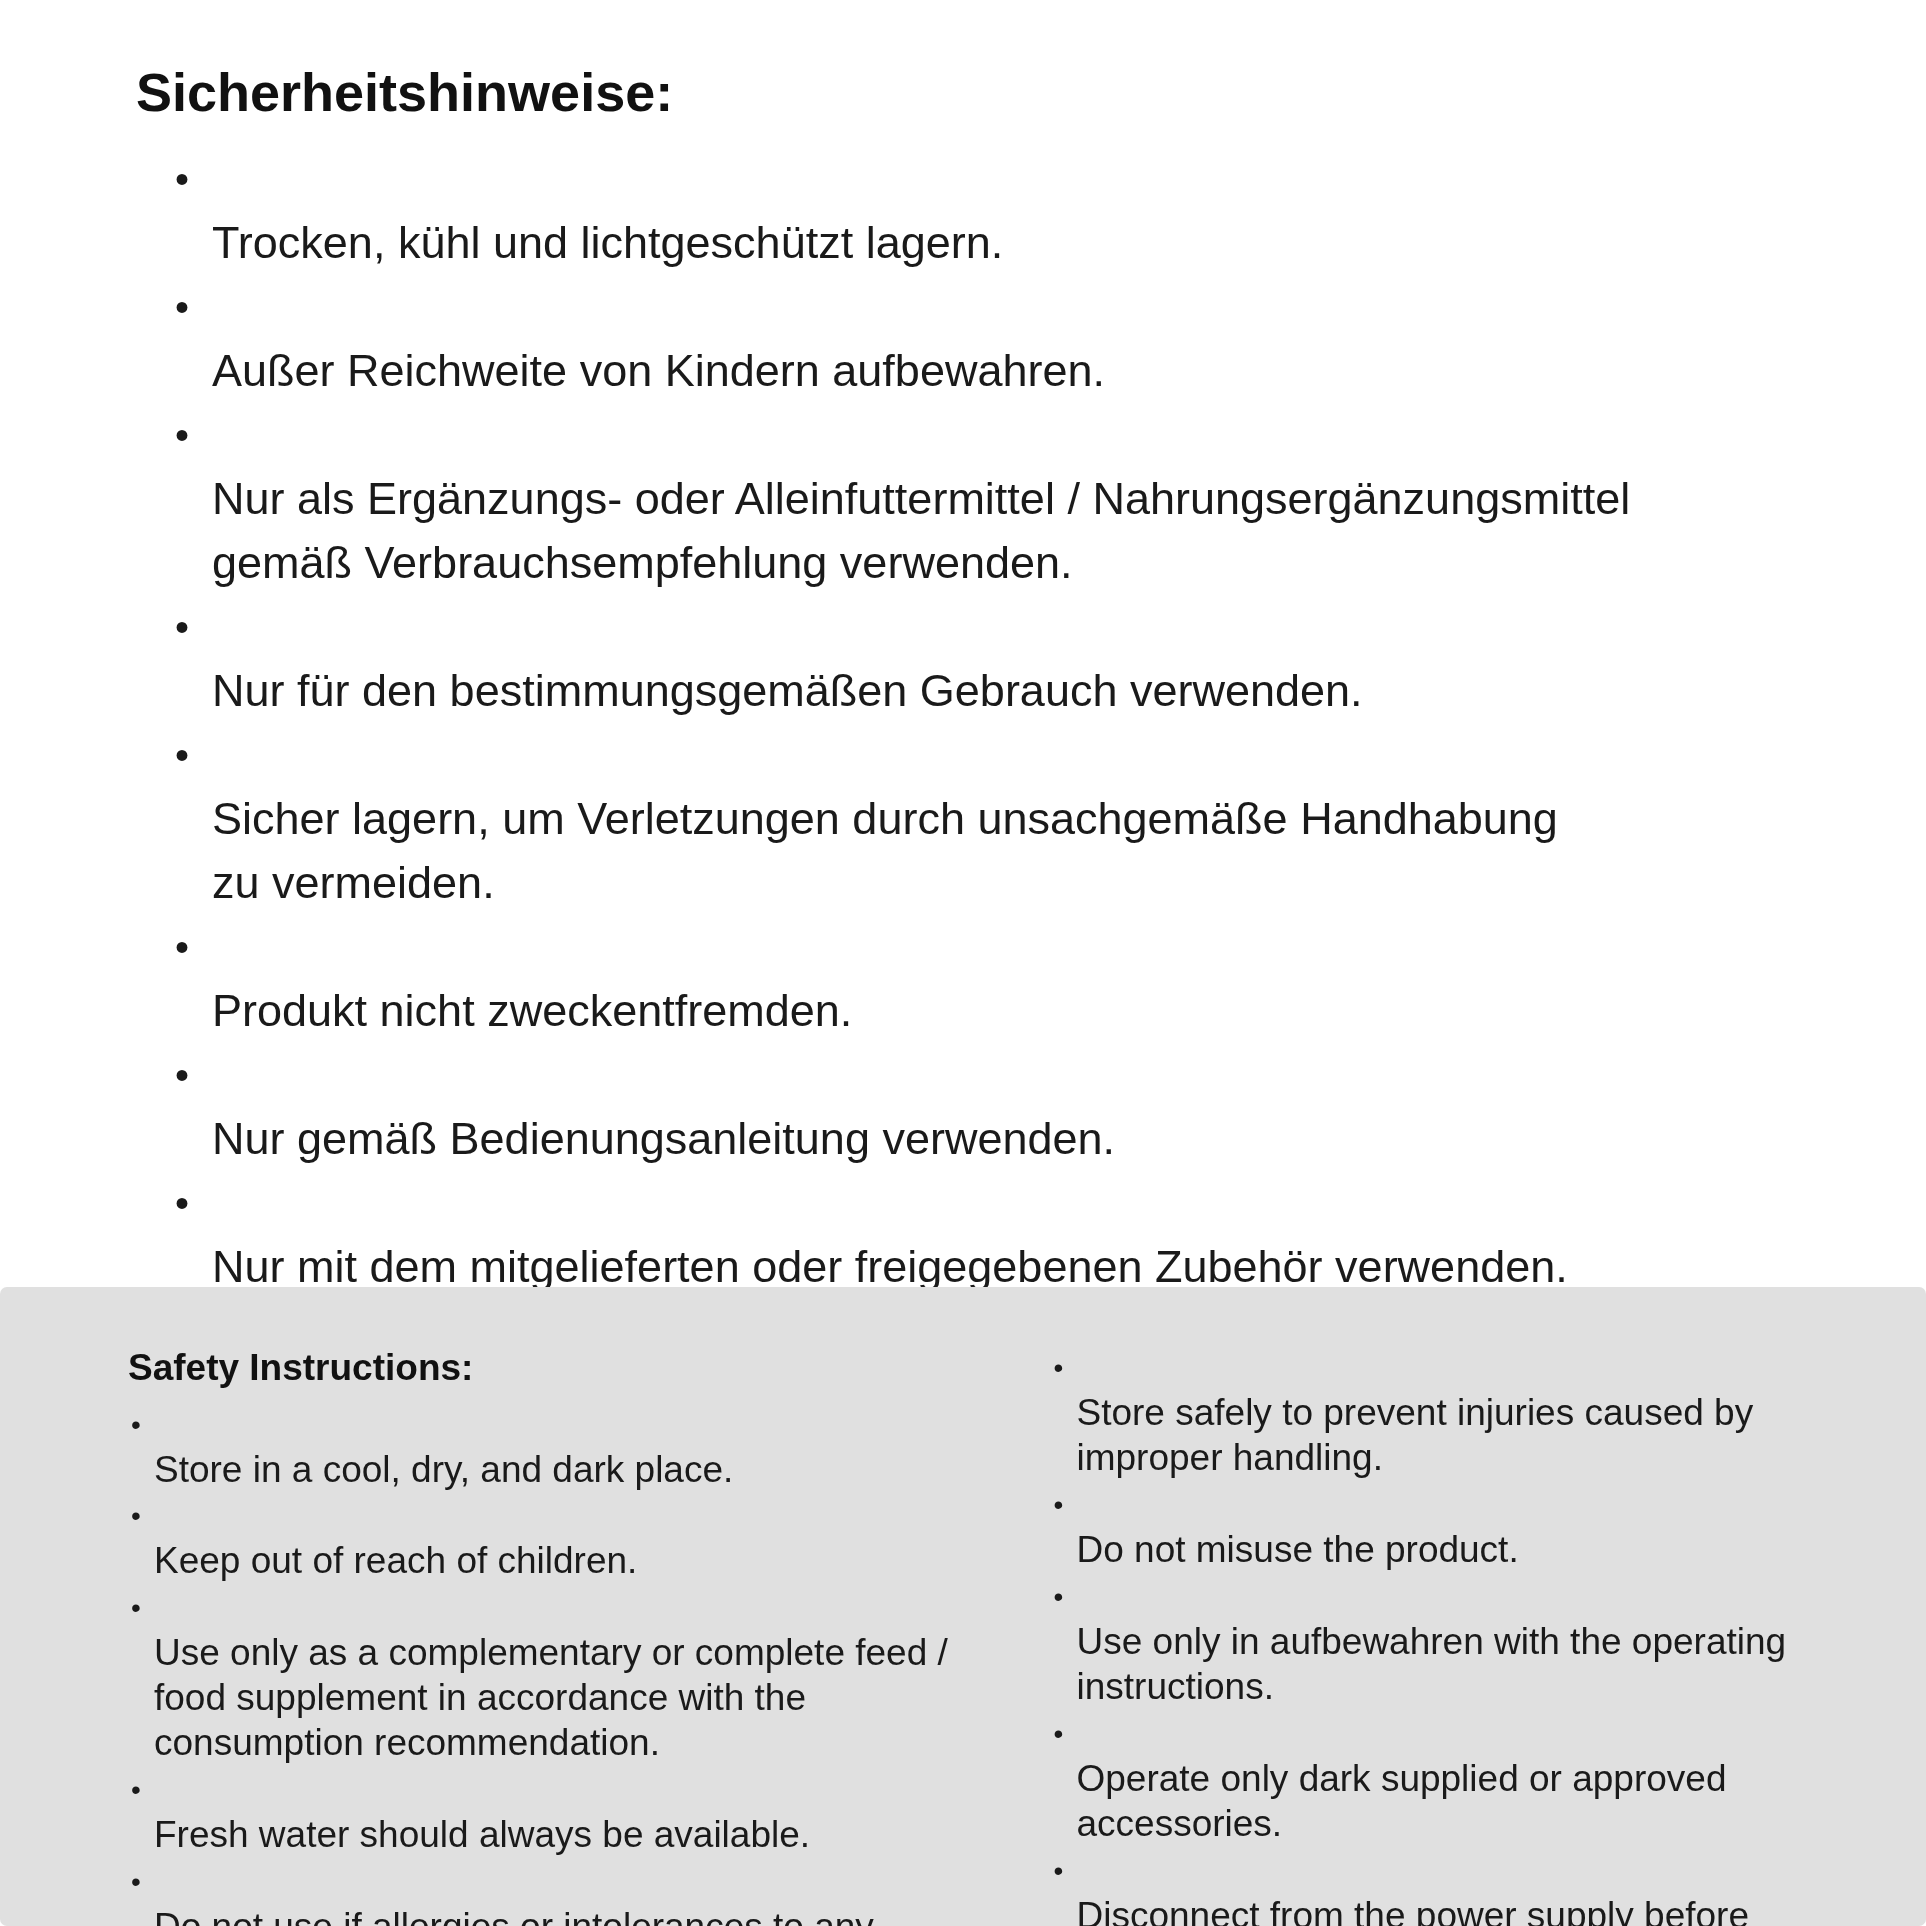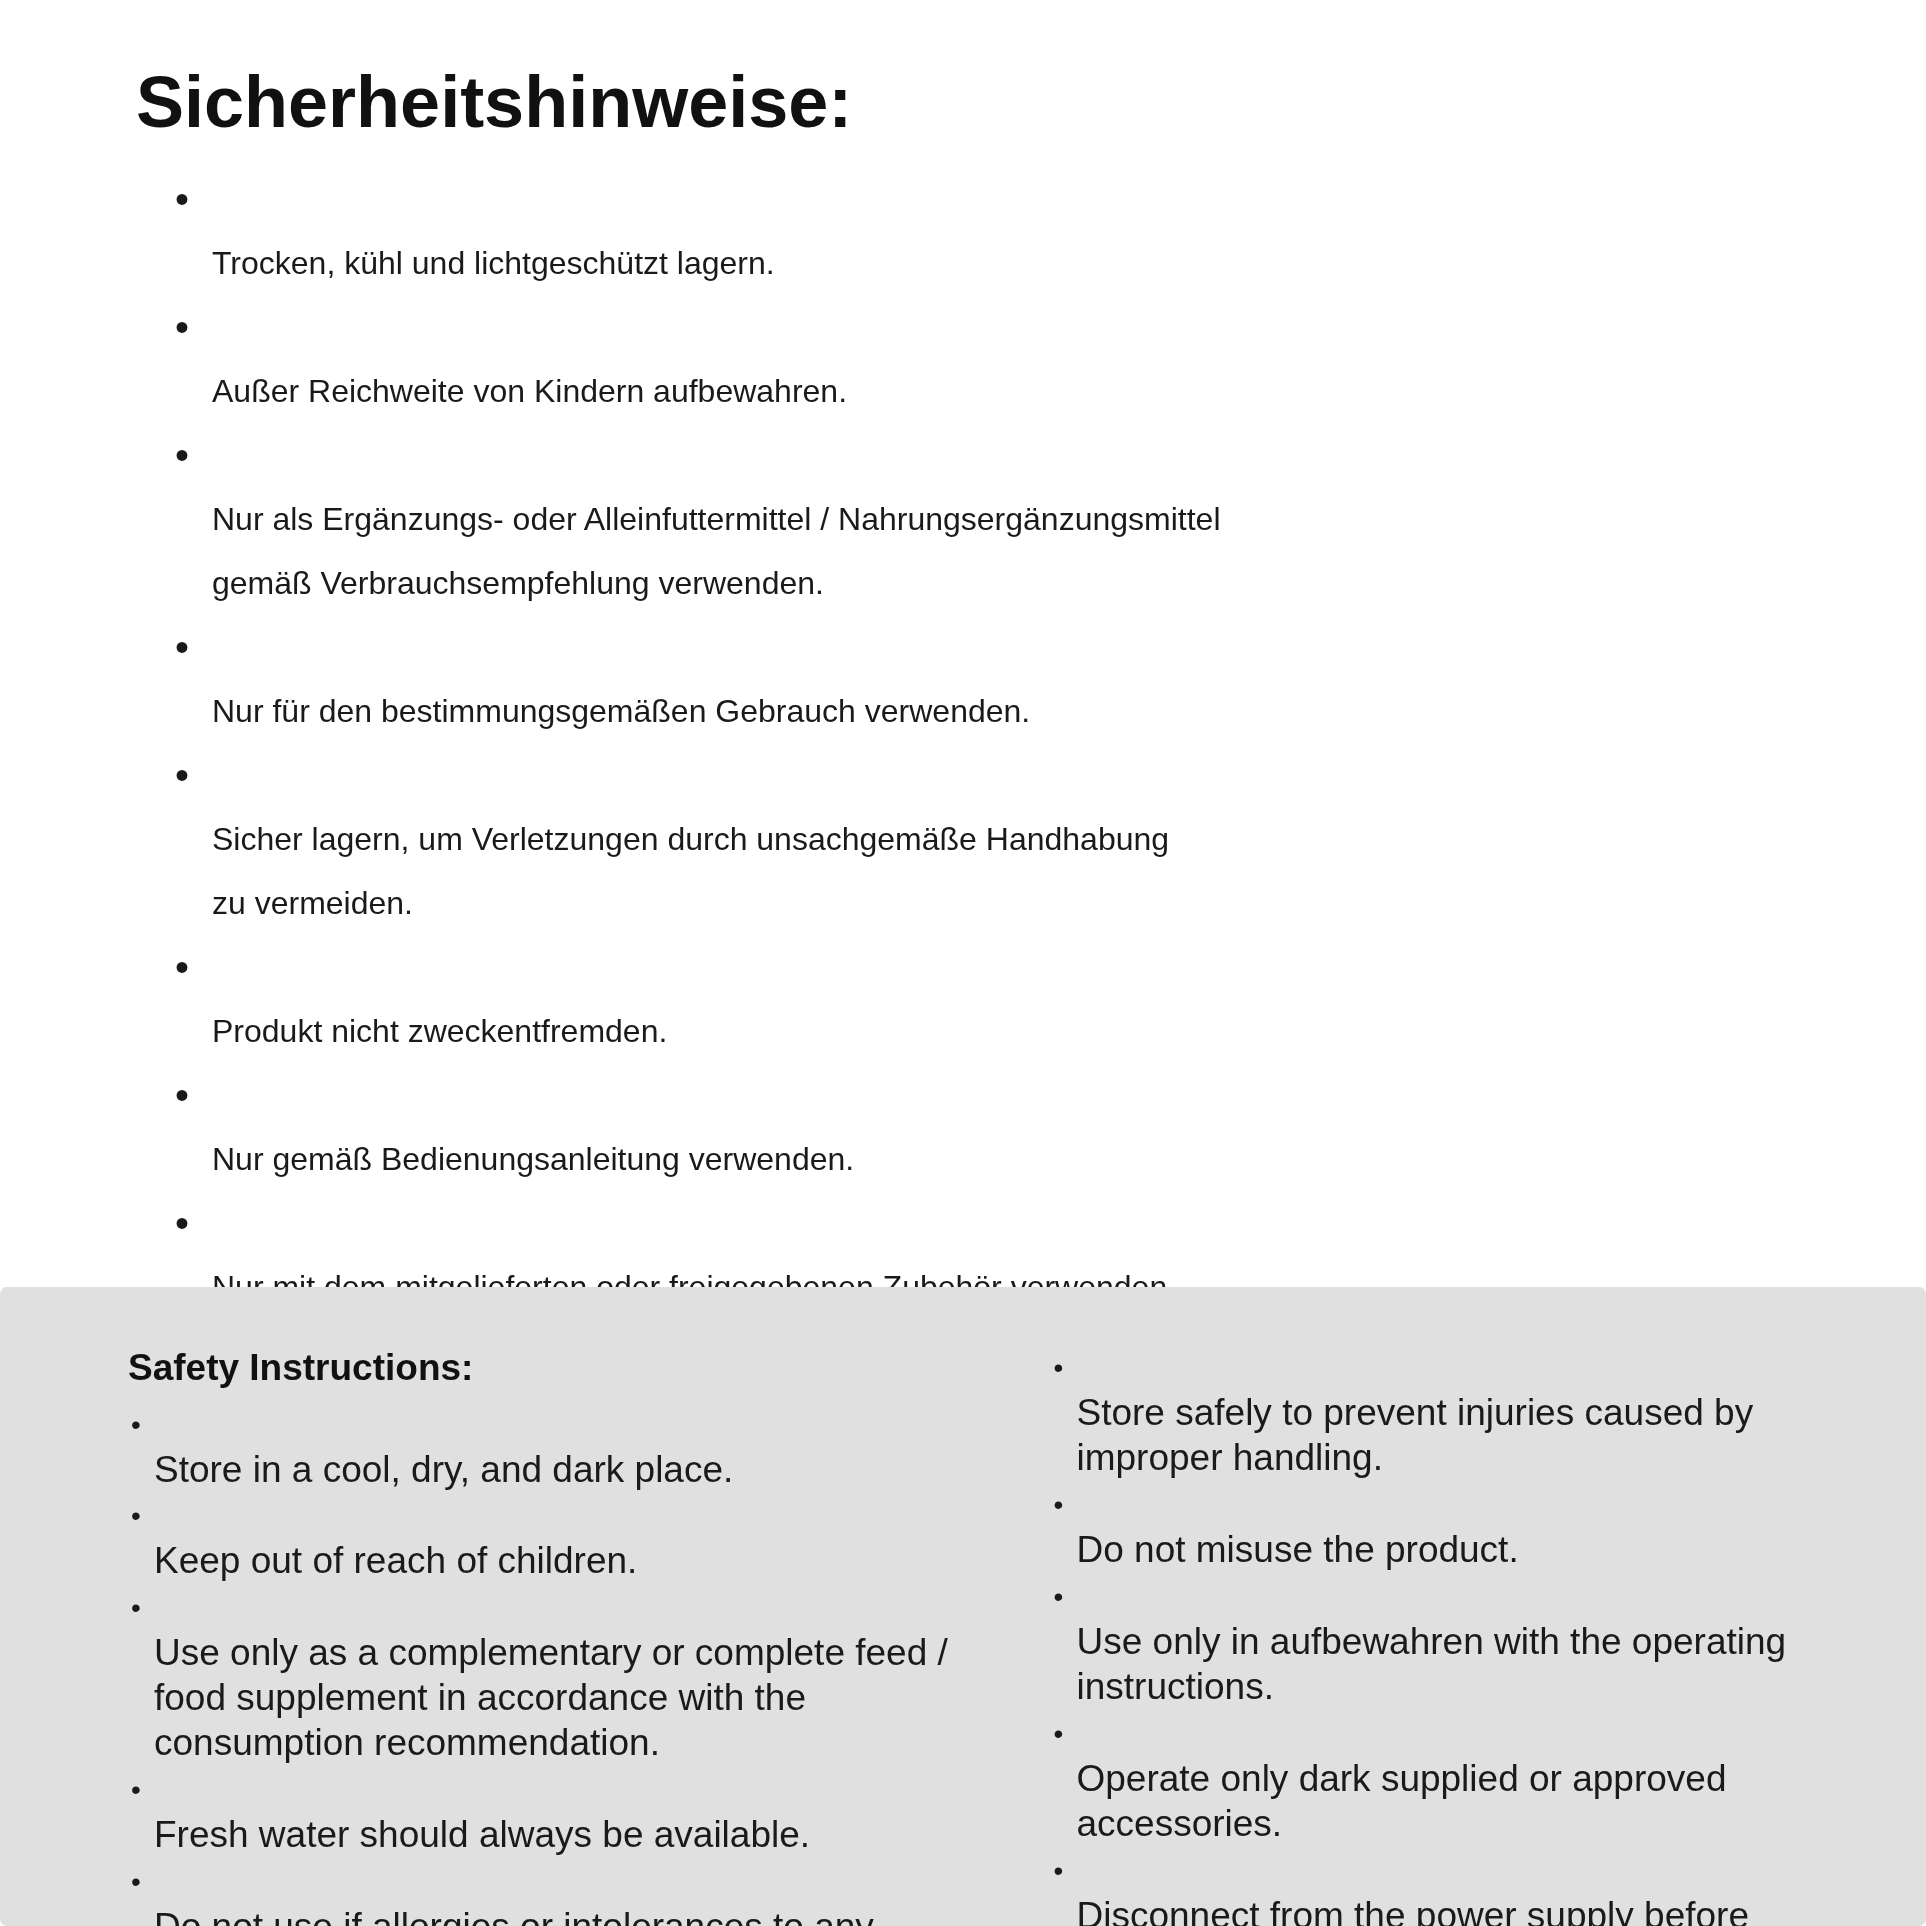--- a/index.html
+++ b/index.html
@@ -23,34 +23,34 @@
     position: absolute;
     top: 0; left: 0;
     width: 1926px;
     height: 1287px;
     background: #ffffff;
     box-sizing: border-box;
     padding: 62px 51px 0 136px;
   }
   .de-title {
     margin: 0;
-    font-size: 72px;
+    font-size: 54px;
     line-height: 1.12;
     font-weight: bold;
     color: #111111;
     letter-spacing: 0;
   }
   .de-list {
     margin: 24.4px 0 0 0;
     padding: 0 0 0 76px;
     list-style: none;
   }
   .de-list li {
     position: relative;
-    font-size: 32px;
+    font-size: 45px;
     line-height: 64px;
     white-space: pre-line;
     color: #1a1a1a;
   }
   .de-list li::before {
     content: "\2022";
     position: absolute;
     left: -37px;
     top: 0;
     font-size: 40px;

